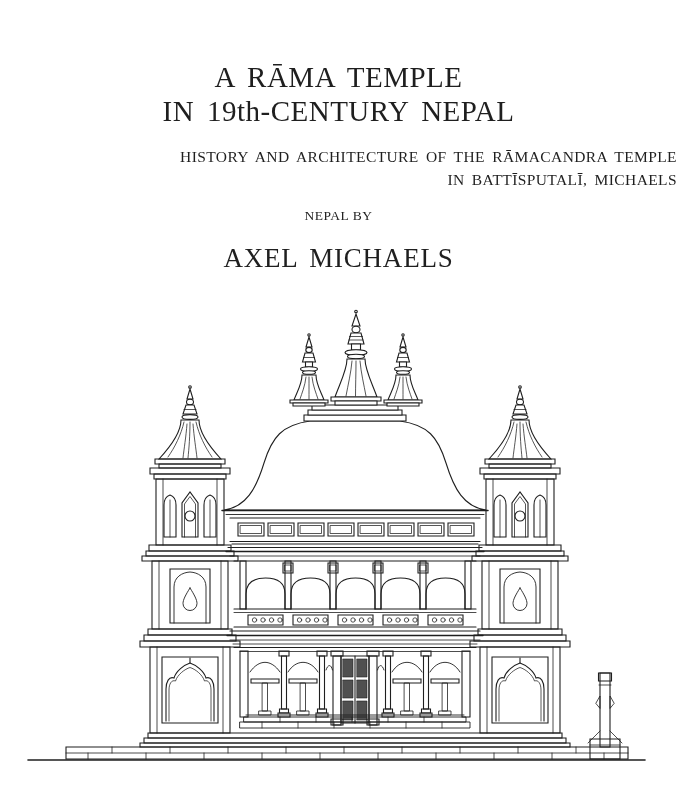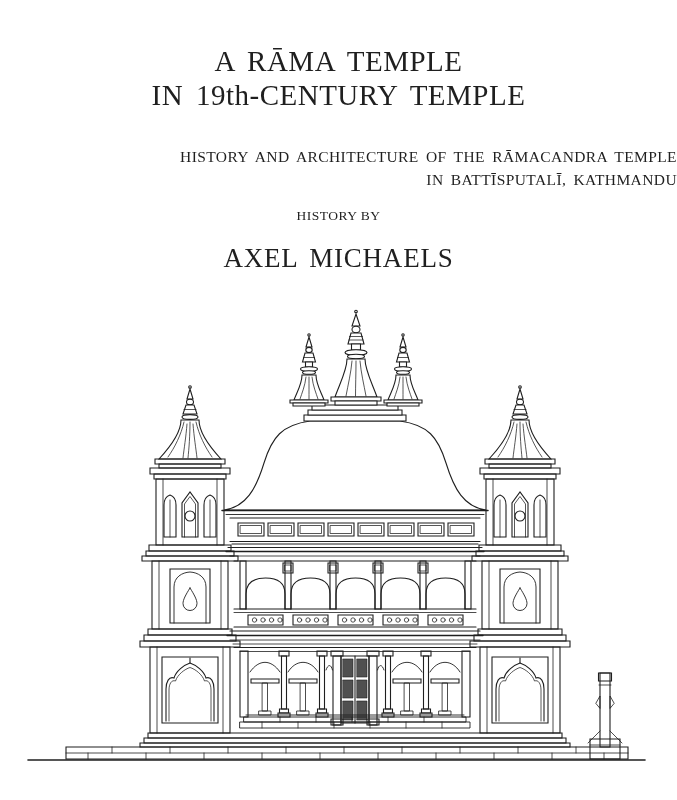--- a/index.html
+++ b/index.html
@@ -4,45 +4,45 @@
 <style>
   html,body{margin:0;padding:0;}
   .page{
     position:relative;
     width:677px;height:800px;
     background:var(--bg,#ffffff);
     color:var(--ink,#1f1f1f);
     font-family:"Liberation Serif","DejaVu Serif",serif;
     overflow:hidden;
   }
-  .title-block{position:absolute;top:44px;left:0;width:100%;text-align:center;}
+  .title-block{position:absolute;top:60px;left:0;width:100%;text-align:center;}
   .title-line{font-size:29px;line-height:34px;letter-spacing:.5px;word-spacing:5px;font-weight:400;}
   .subtitle-block{position:absolute;top:145px;left:0;width:100%;text-align:right;}
   .subtitle-line{font-size:15.5px;line-height:23px;letter-spacing:.4px;word-spacing:3px;}
   .byline-label{position:absolute;top:208px;left:0;width:100%;text-align:center;font-size:13.5px;letter-spacing:.5px;}
   .editor-name{position:absolute;top:243px;left:0;width:100%;text-align:center;font-size:27px;letter-spacing:.8px;word-spacing:4px;}
   .illustration{position:absolute;top:293px;left:0;width:677px;height:480px;color:var(--ink,#1f1f1f);}
   svg line,svg path,svg rect,svg circle,svg ellipse,svg polygon{vector-effect:non-scaling-stroke;}
 </style>
 </head>
 <body>
 
 <div class="page">
 
   <div class="title-block">
     <div class="title-line">A RĀMA TEMPLE</div>
-    <div class="title-line">IN 19th-CENTURY TEMPLE</div>
+    <div class="title-line">IN 19th-CENTURY NEPAL</div>
   </div>
 
   <div class="subtitle-block">
     <div class="subtitle-line">HISTORY AND ARCHITECTURE OF THE RĀMACANDRA TEMPLE</div>
-    <div class="subtitle-line">IN BATTĪSPUTALĪ, KATHMANDU</div>
+    <div class="subtitle-line">IN BATTĪSPUTALĪ, MICHAELS</div>
   </div>
 
-  <div class="byline-label">HISTORY BY</div>
+  <div class="byline-label">NEPAL BY</div>
   <div class="editor-name">AXEL MICHAELS</div>
 
   <div class="illustration" role="img" aria-label="Line drawing of the Rāmacandra Temple front elevation: a bell-shaped dome crowned by three pinnacles, flanked by two corner towers with spired cupolas, above an arcaded upper storey and an open ground-floor colonnade with a central latticed double door, all on a stepped stone platform with a small votive pillar at the right">
     <svg width="677" height="480" viewBox="0 0 677 480" fill="none" stroke="currentColor" stroke-width="1.1" stroke-linecap="round">
 
       <g>
         <line x1="28" y1="467" x2="645" y2="467" stroke-width="1.6"></line>
         <rect x="66" y="454" width="562" height="12"></rect>
         <line x1="66" y1="460" x2="628" y2="460" stroke-width=".8"></line>
         <g stroke-width=".8">

